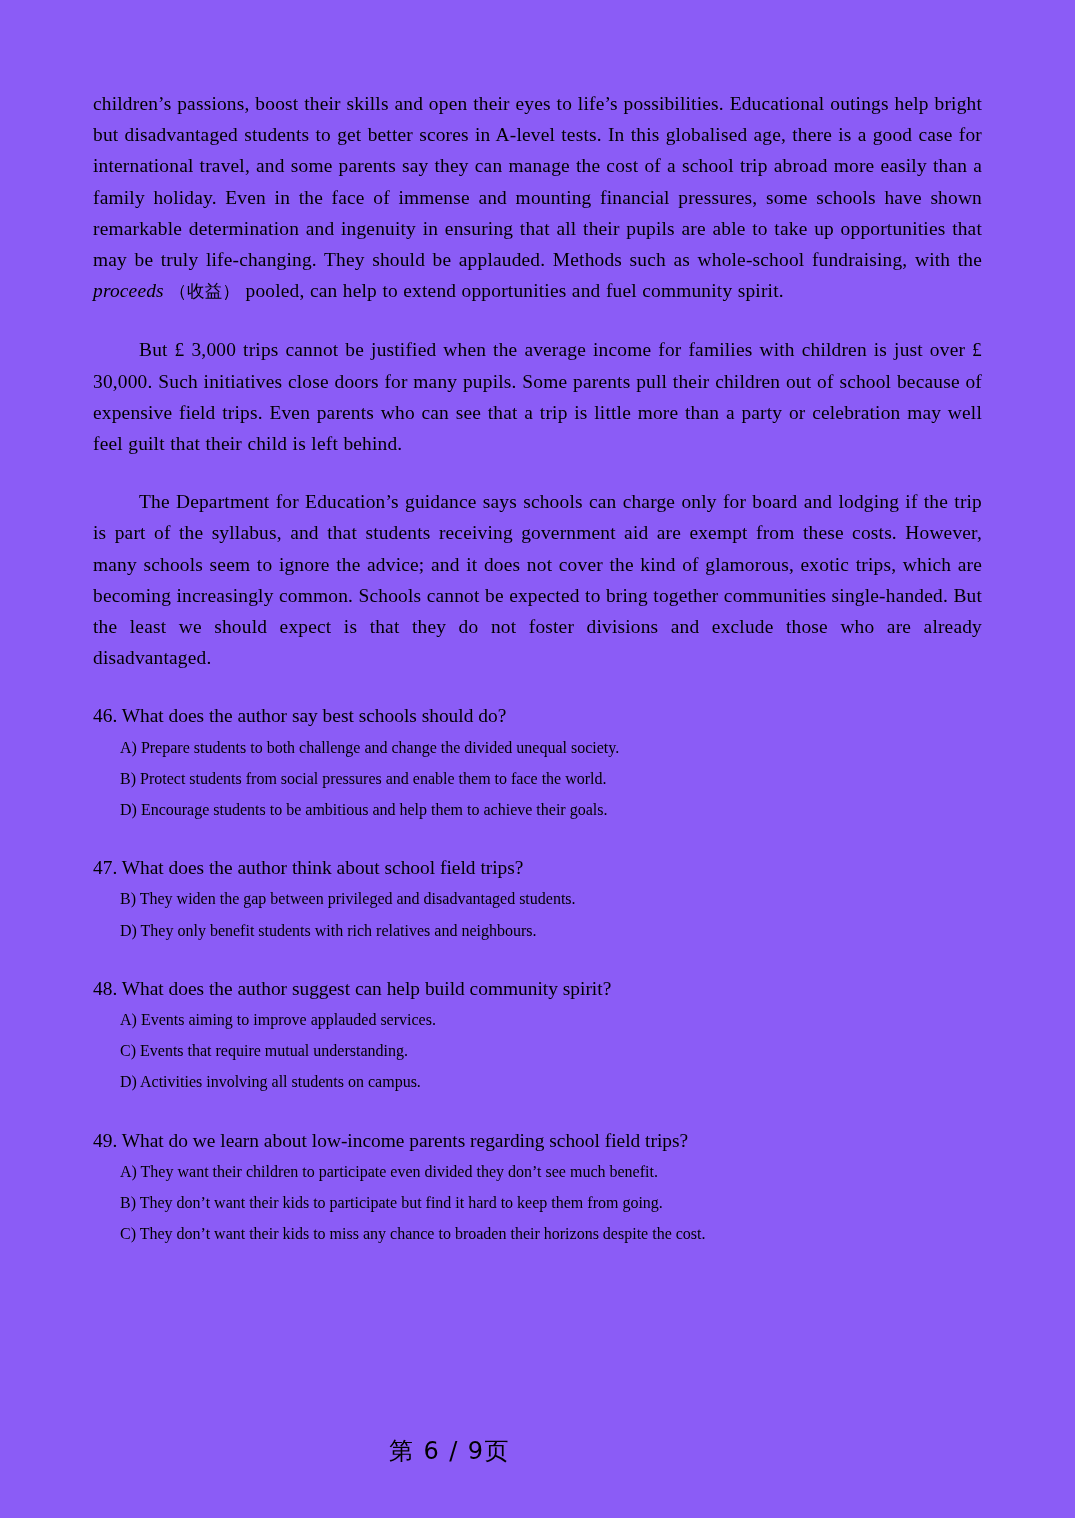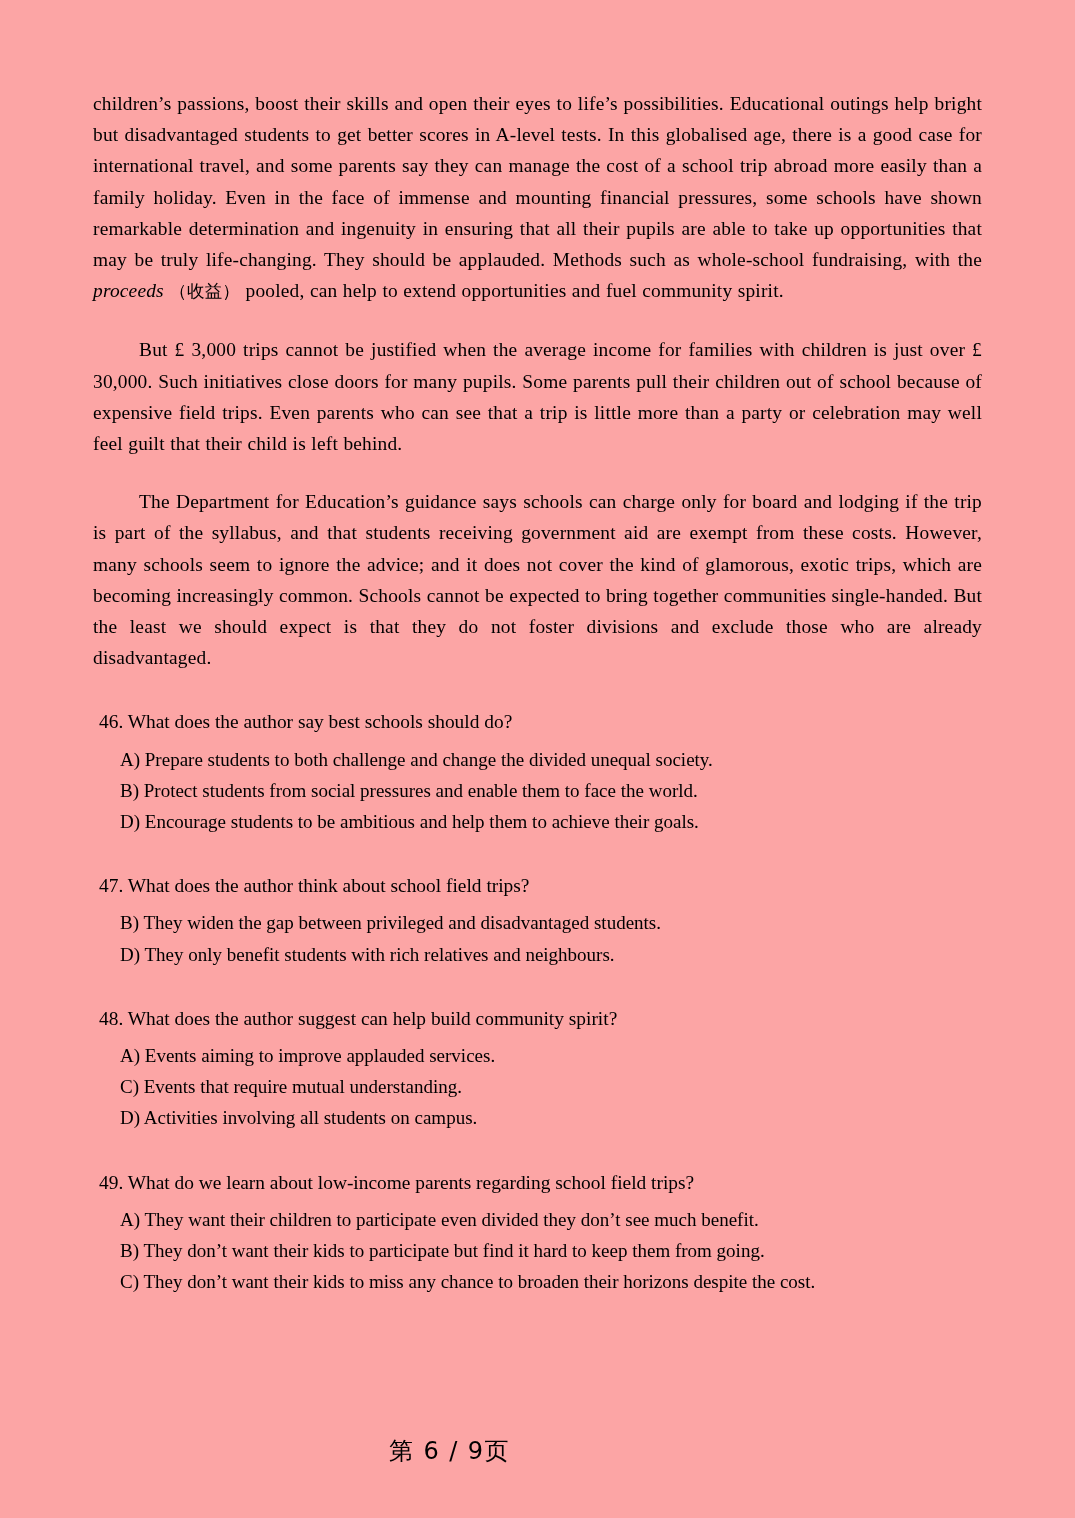--- a/index.html
+++ b/index.html
@@ -16,21 +16,21 @@
     color: #000000;
     -webkit-font-smoothing: antialiased;
   }
 
   #page {
     position: absolute;
     left: 0;
     top: 0;
     width: 1075px;
     height: 1518px;
-    background: #fca5a5;
+    background: #8b5cf6;
   }
 
   #content {
     position: absolute;
     left: 93px;
     top: 88px;
     width: 889px;
   }
 
   
@@ -55,25 +55,25 @@
   }
 
   
   .qblock {
     margin: 0;
   }
   .qstem {
     font-size: 19.4px;
     line-height: 31.2px;
     text-align: justify;
-    margin: 6px;
+    margin: 0;
     white-space: nowrap;
   }
   .qopt {
-    font-size: 19px;
+    font-size: 16px;
     line-height: 31.2px;
     margin: 0;
     padding-left: 27px;
     white-space: nowrap;
   }
 
   .gap-para   { height: 27px; }
   .gap-qblock { height: 27px; }
 
   

